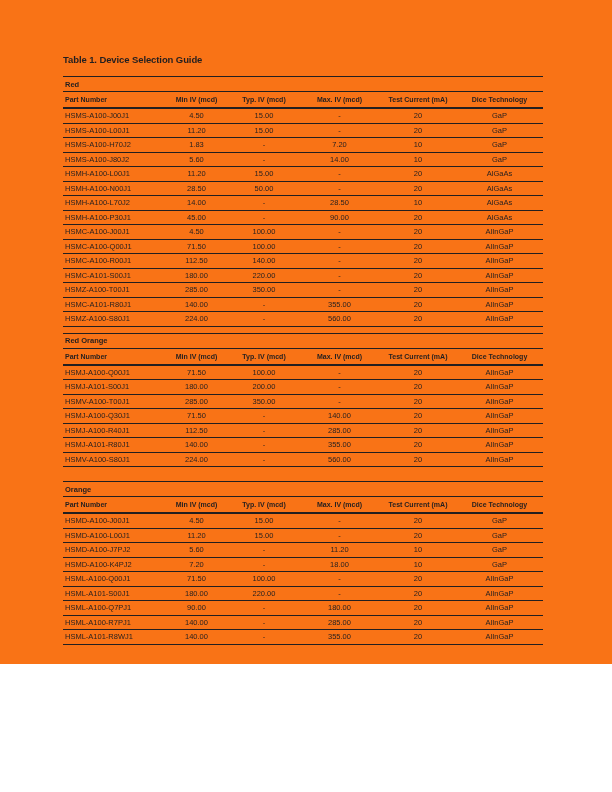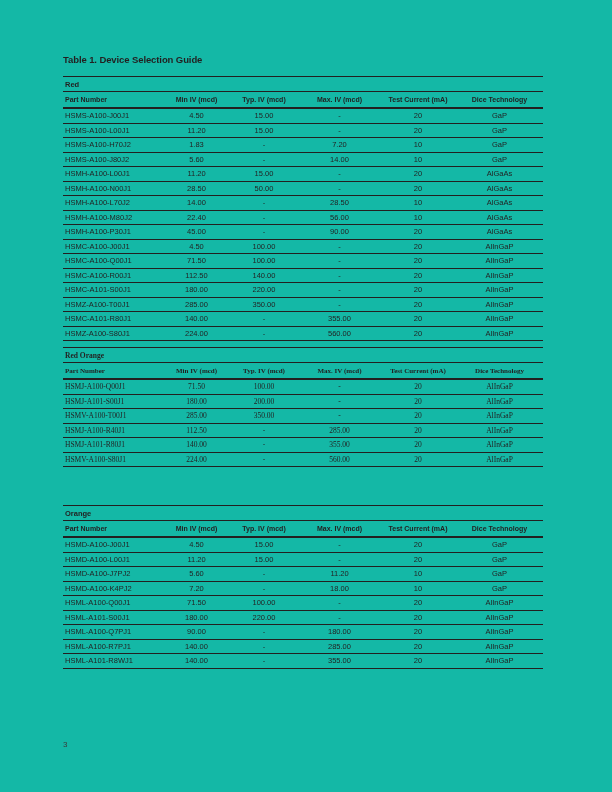--- a/index.html
+++ b/index.html
@@ -3,22 +3,22 @@
 <meta charset="utf-8">
 <style>
   html, body {
     margin: 0;
     padding: 0;
     background: #ffffff;
   }
   .page {
     position: relative;
     width: 612px;
-    height: 792px;
-    background: #14b8a6;
+    height: 664px;
+    background: #f97316;
     box-sizing: border-box;
     padding: 54px 63px 0 63px;
     font-family: "Liberation Sans", "DejaVu Sans", sans-serif;
     color: #231f20;
     overflow: hidden;
   }
   .title {
     font-size: 9.5px;
     font-weight: 700;
     margin: 0 0 11px 0;
@@ -26,22 +26,21 @@
   }
   .tables table {
     width: 480px;
     border-collapse: collapse;
     table-layout: fixed;
     border-top: 1px solid #231f20;
     border-bottom: 1.5px solid #231f20;
     margin-bottom: 6px;
   }
   .tables table:nth-of-type(2) {
-    margin-bottom: 38px;
-    font-family: Liberation Serif, serif;
+    margin-bottom: 14px;
   }
   col.c0 { width: 101px; }
   col.c1 { width: 65px; }
   col.c2 { width: 70px; }
   col.c3 { width: 81px; }
   col.c4 { width: 76px; }
   col.c5 { width: 87px; }
 
   .section-cell {
     font-size: 7.5px;
@@ -167,28 +166,20 @@
           </tr>
           <tr>
             <td>HSMH-A100-L70J2</td>
             <td>14.00</td>
             <td>-</td>
             <td>28.50</td>
             <td>10</td>
             <td>AlGaAs</td>
           </tr>
           <tr>
-            <td>HSMH-A100-M80J2</td>
-            <td>22.40</td>
-            <td>-</td>
-            <td>56.00</td>
-            <td>10</td>
-            <td>AlGaAs</td>
-          </tr>
-          <tr>
             <td>HSMH-A100-P30J1</td>
             <td>45.00</td>
             <td>-</td>
             <td>90.00</td>
             <td>20</td>
             <td>AlGaAs</td>
           </tr>
           <tr>
             <td>HSMC-A100-J00J1</td>
             <td>4.50</td>
@@ -289,20 +280,28 @@
           </tr>
           <tr>
             <td>HSMV-A100-T00J1</td>
             <td>285.00</td>
             <td>350.00</td>
             <td>-</td>
             <td>20</td>
             <td>AlInGaP</td>
           </tr>
           <tr>
+            <td>HSMJ-A100-Q30J1</td>
+            <td>71.50</td>
+            <td>-</td>
+            <td>140.00</td>
+            <td>20</td>
+            <td>AlInGaP</td>
+          </tr>
+          <tr>
             <td>HSMJ-A100-R40J1</td>
             <td>112.50</td>
             <td>-</td>
             <td>285.00</td>
             <td>20</td>
             <td>AlInGaP</td>
           </tr>
           <tr>
             <td>HSMJ-A101-R80J1</td>
             <td>140.00</td>

